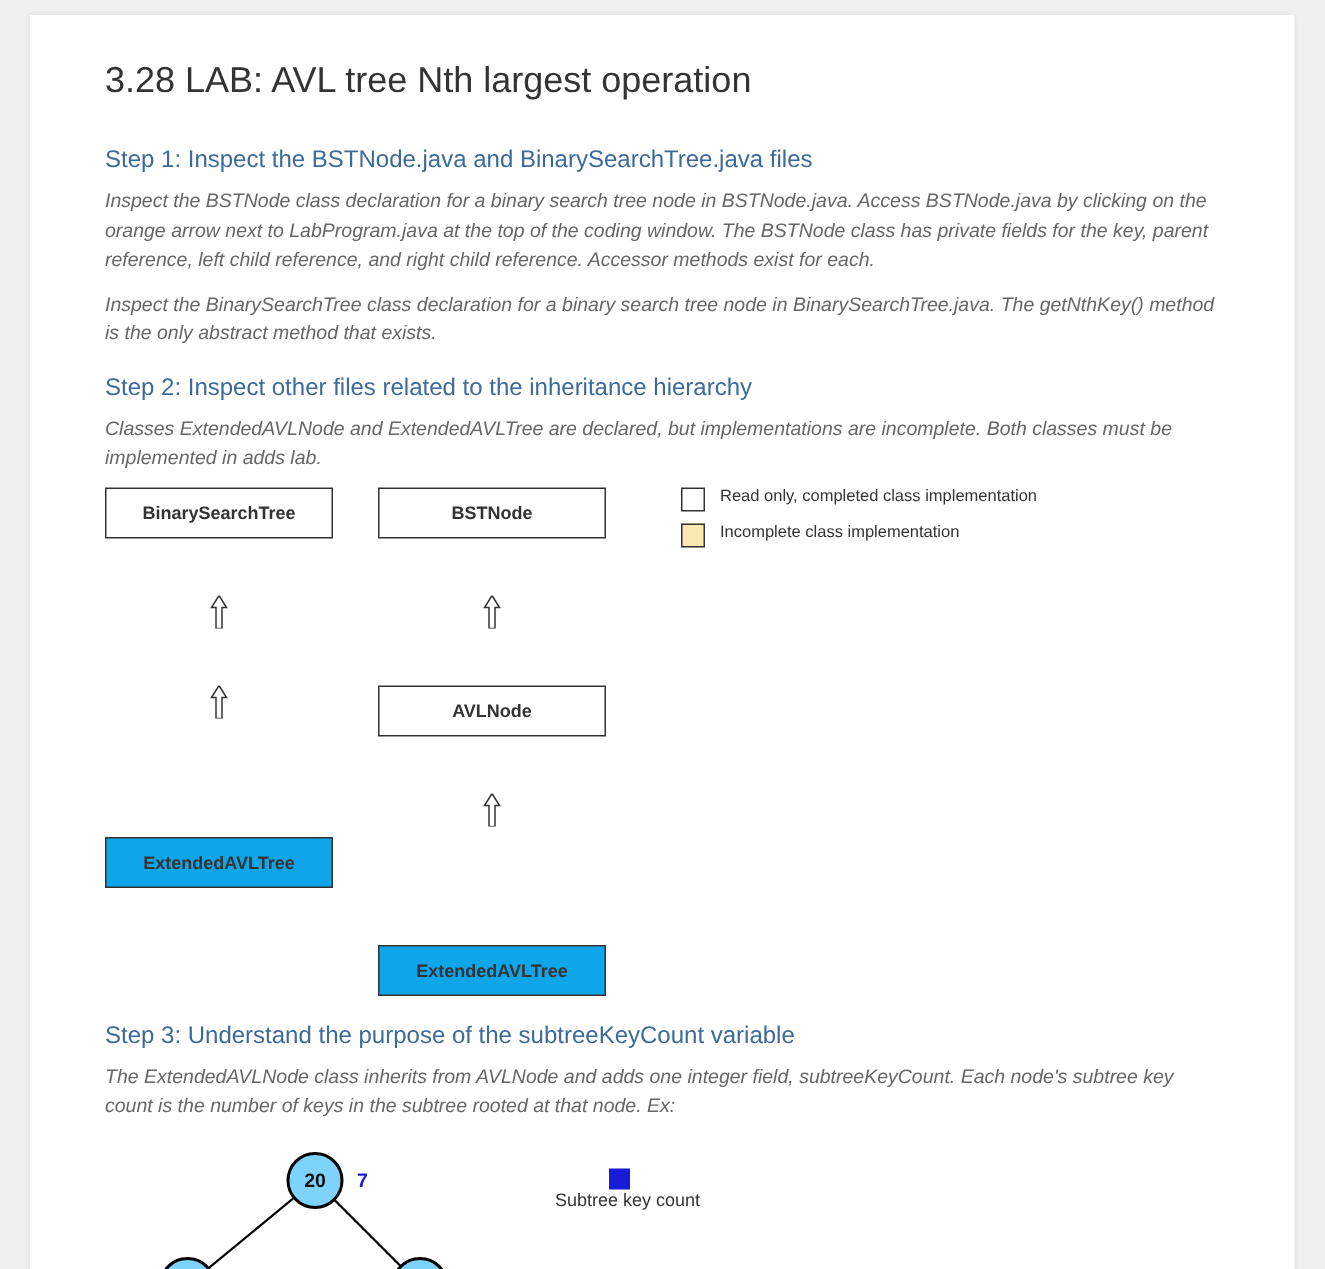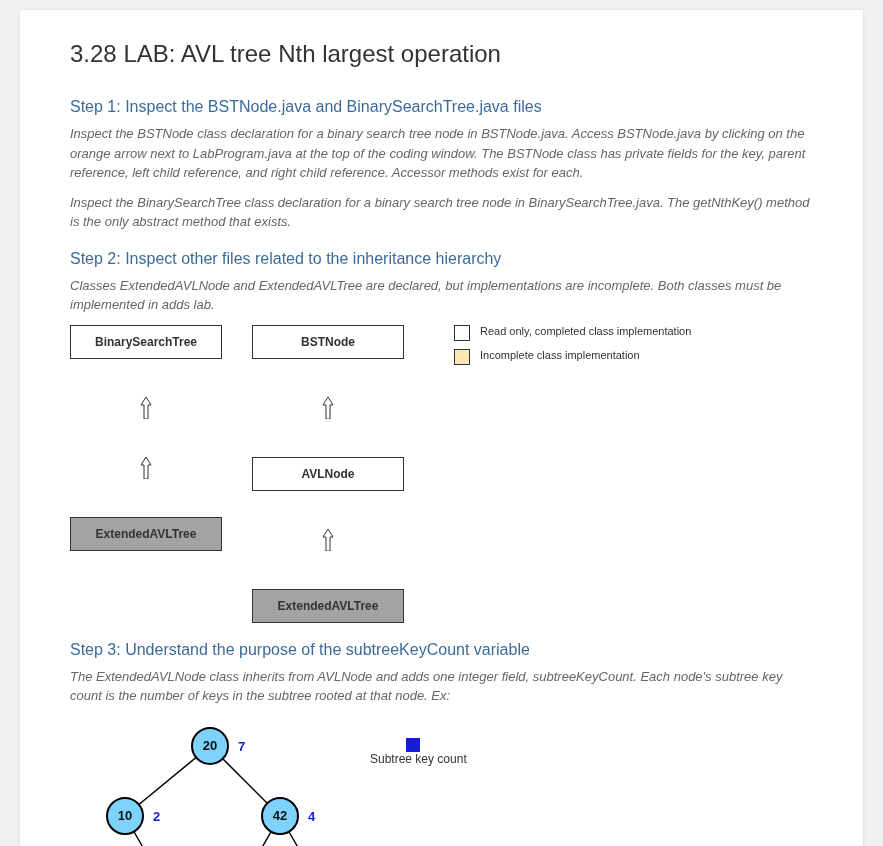--- a/index.html
+++ b/index.html
@@ -57,21 +57,22 @@
     border: 1px solid #333;
     font-size: 12px;
     color: #333;
     display: flex;
     align-items: center;
     justify-content: center;
     background: #fff;
     font-weight: 700;
   }
   .classbox.incomplete {
-    background: #a3a3a3;
+    background: #0ea5e9;
+    margin-top: 41px;
   }
   .uparrow {
     width: 1px;
     height: 22px;
     position: relative;
     display: flex;
     flex-direction: column;
     align-items: center;
   }
   .uparrow svg { display:block; }

